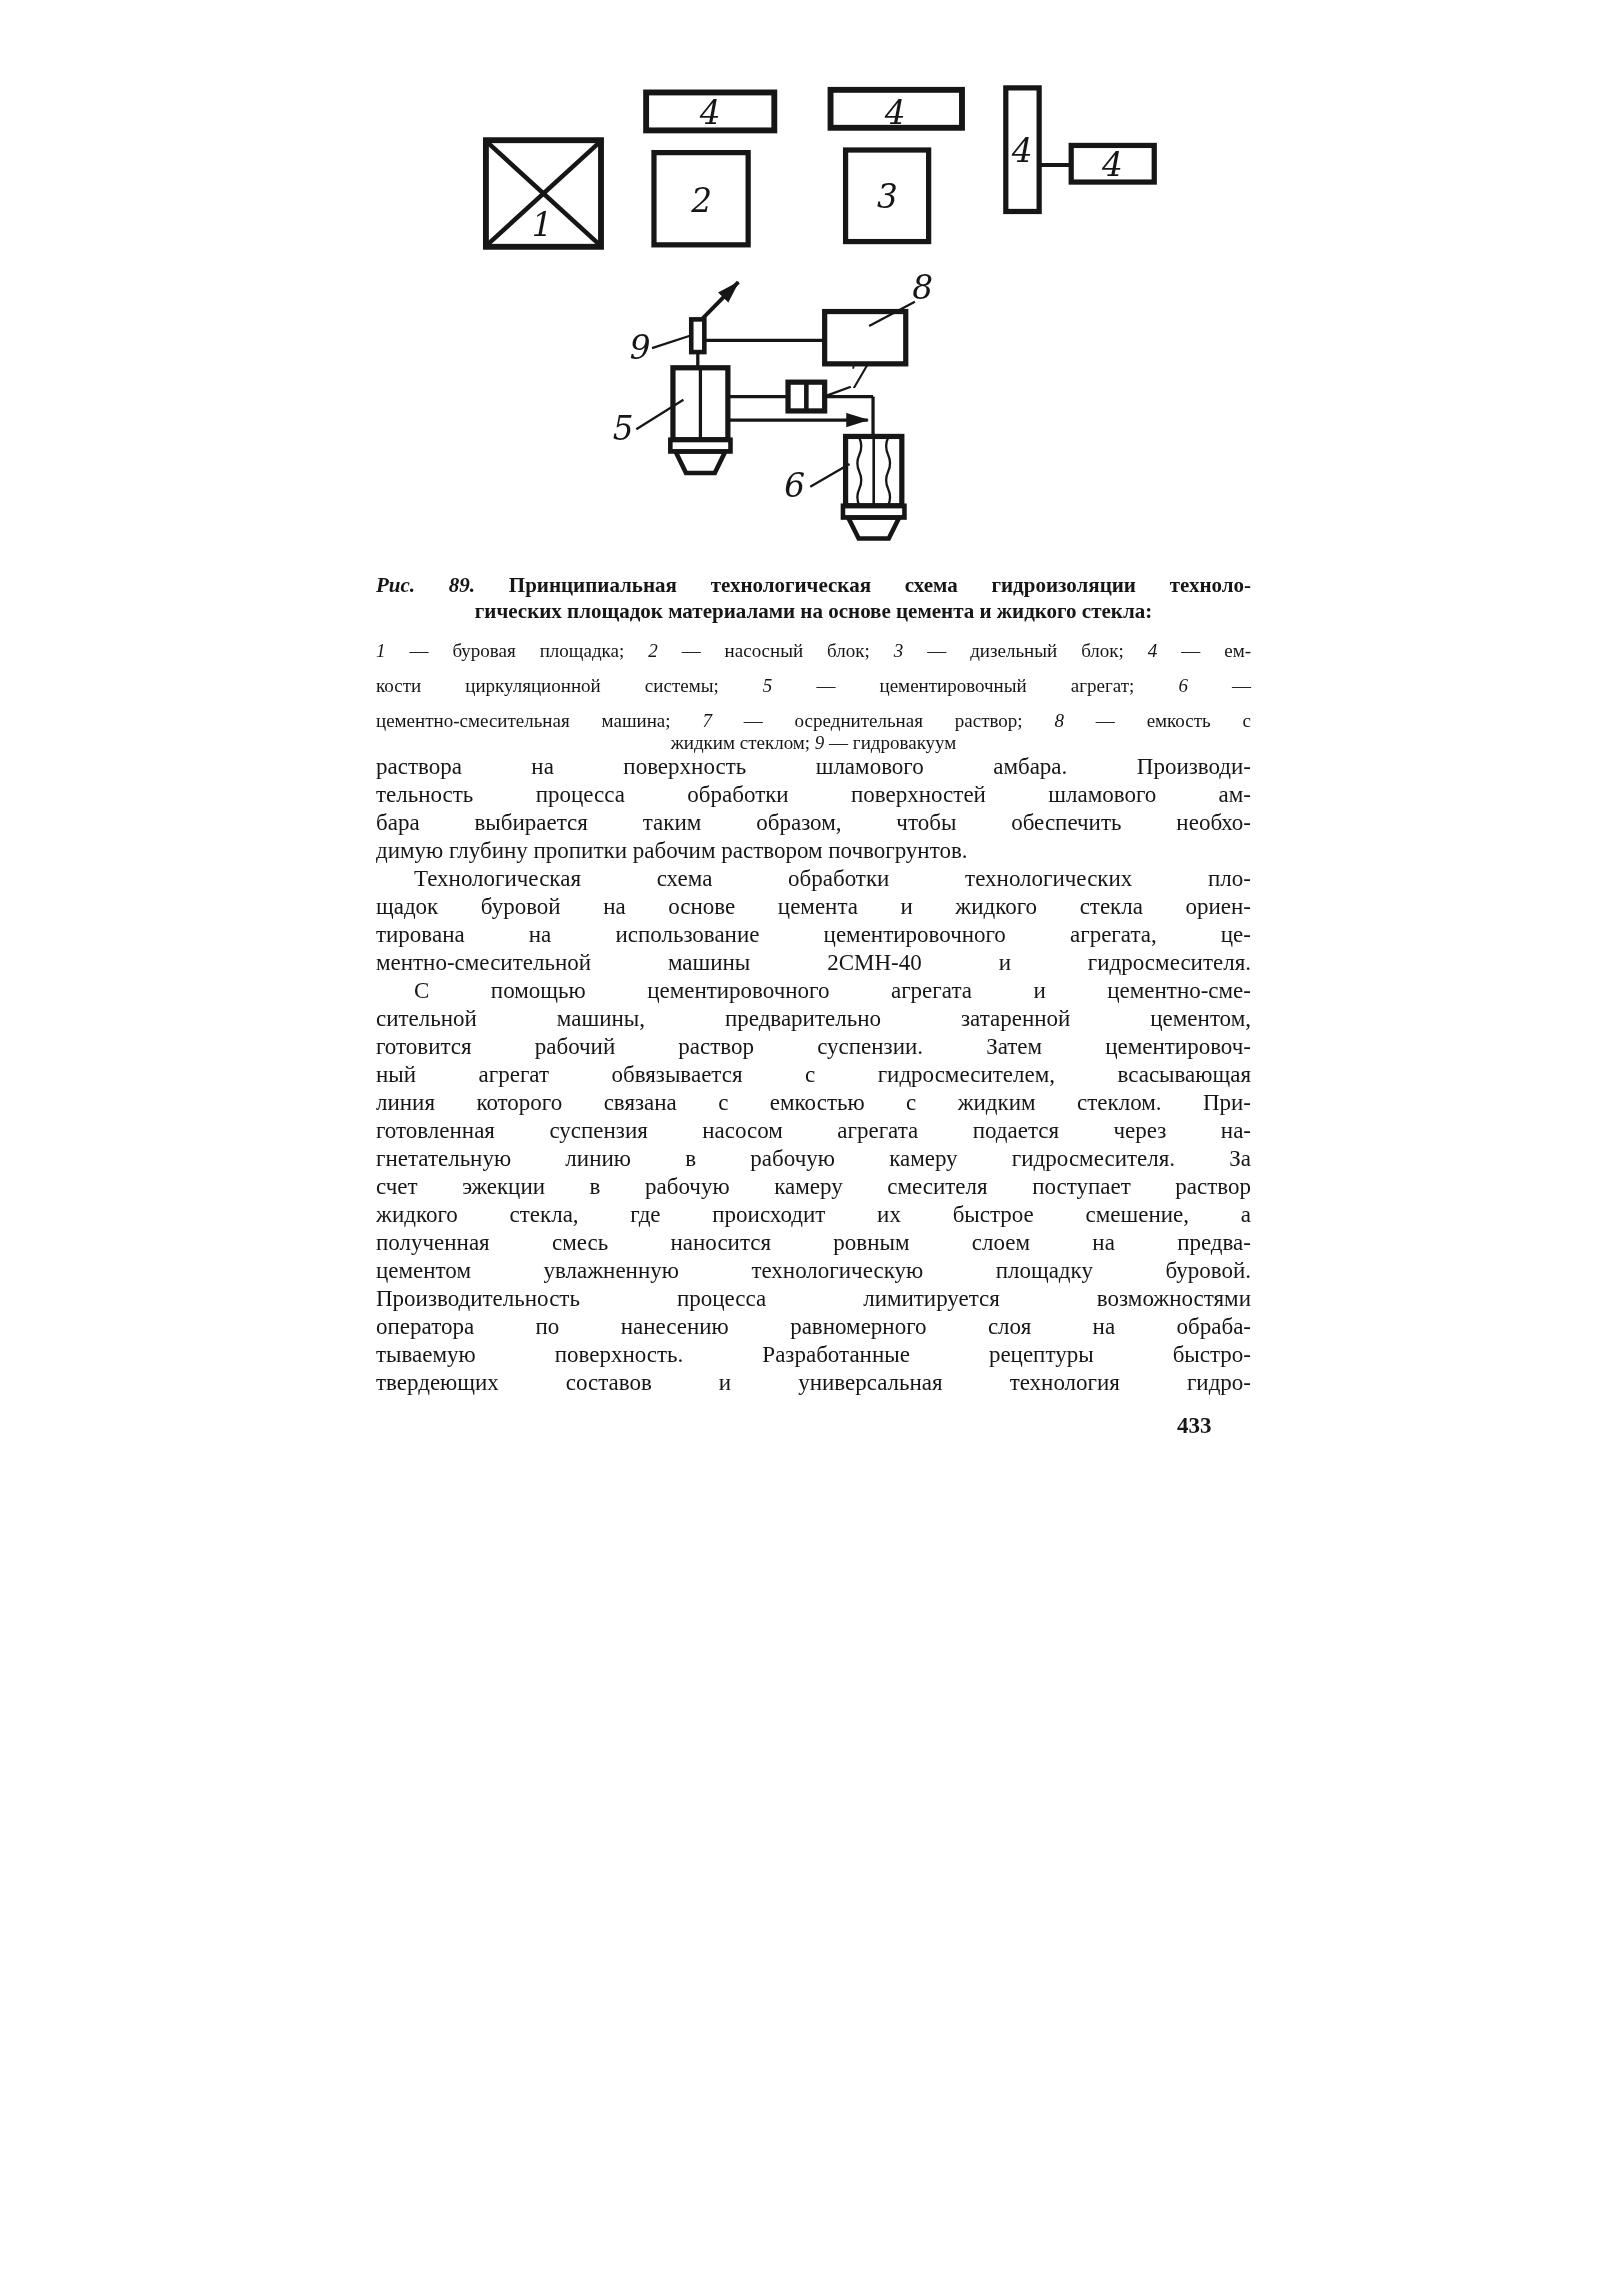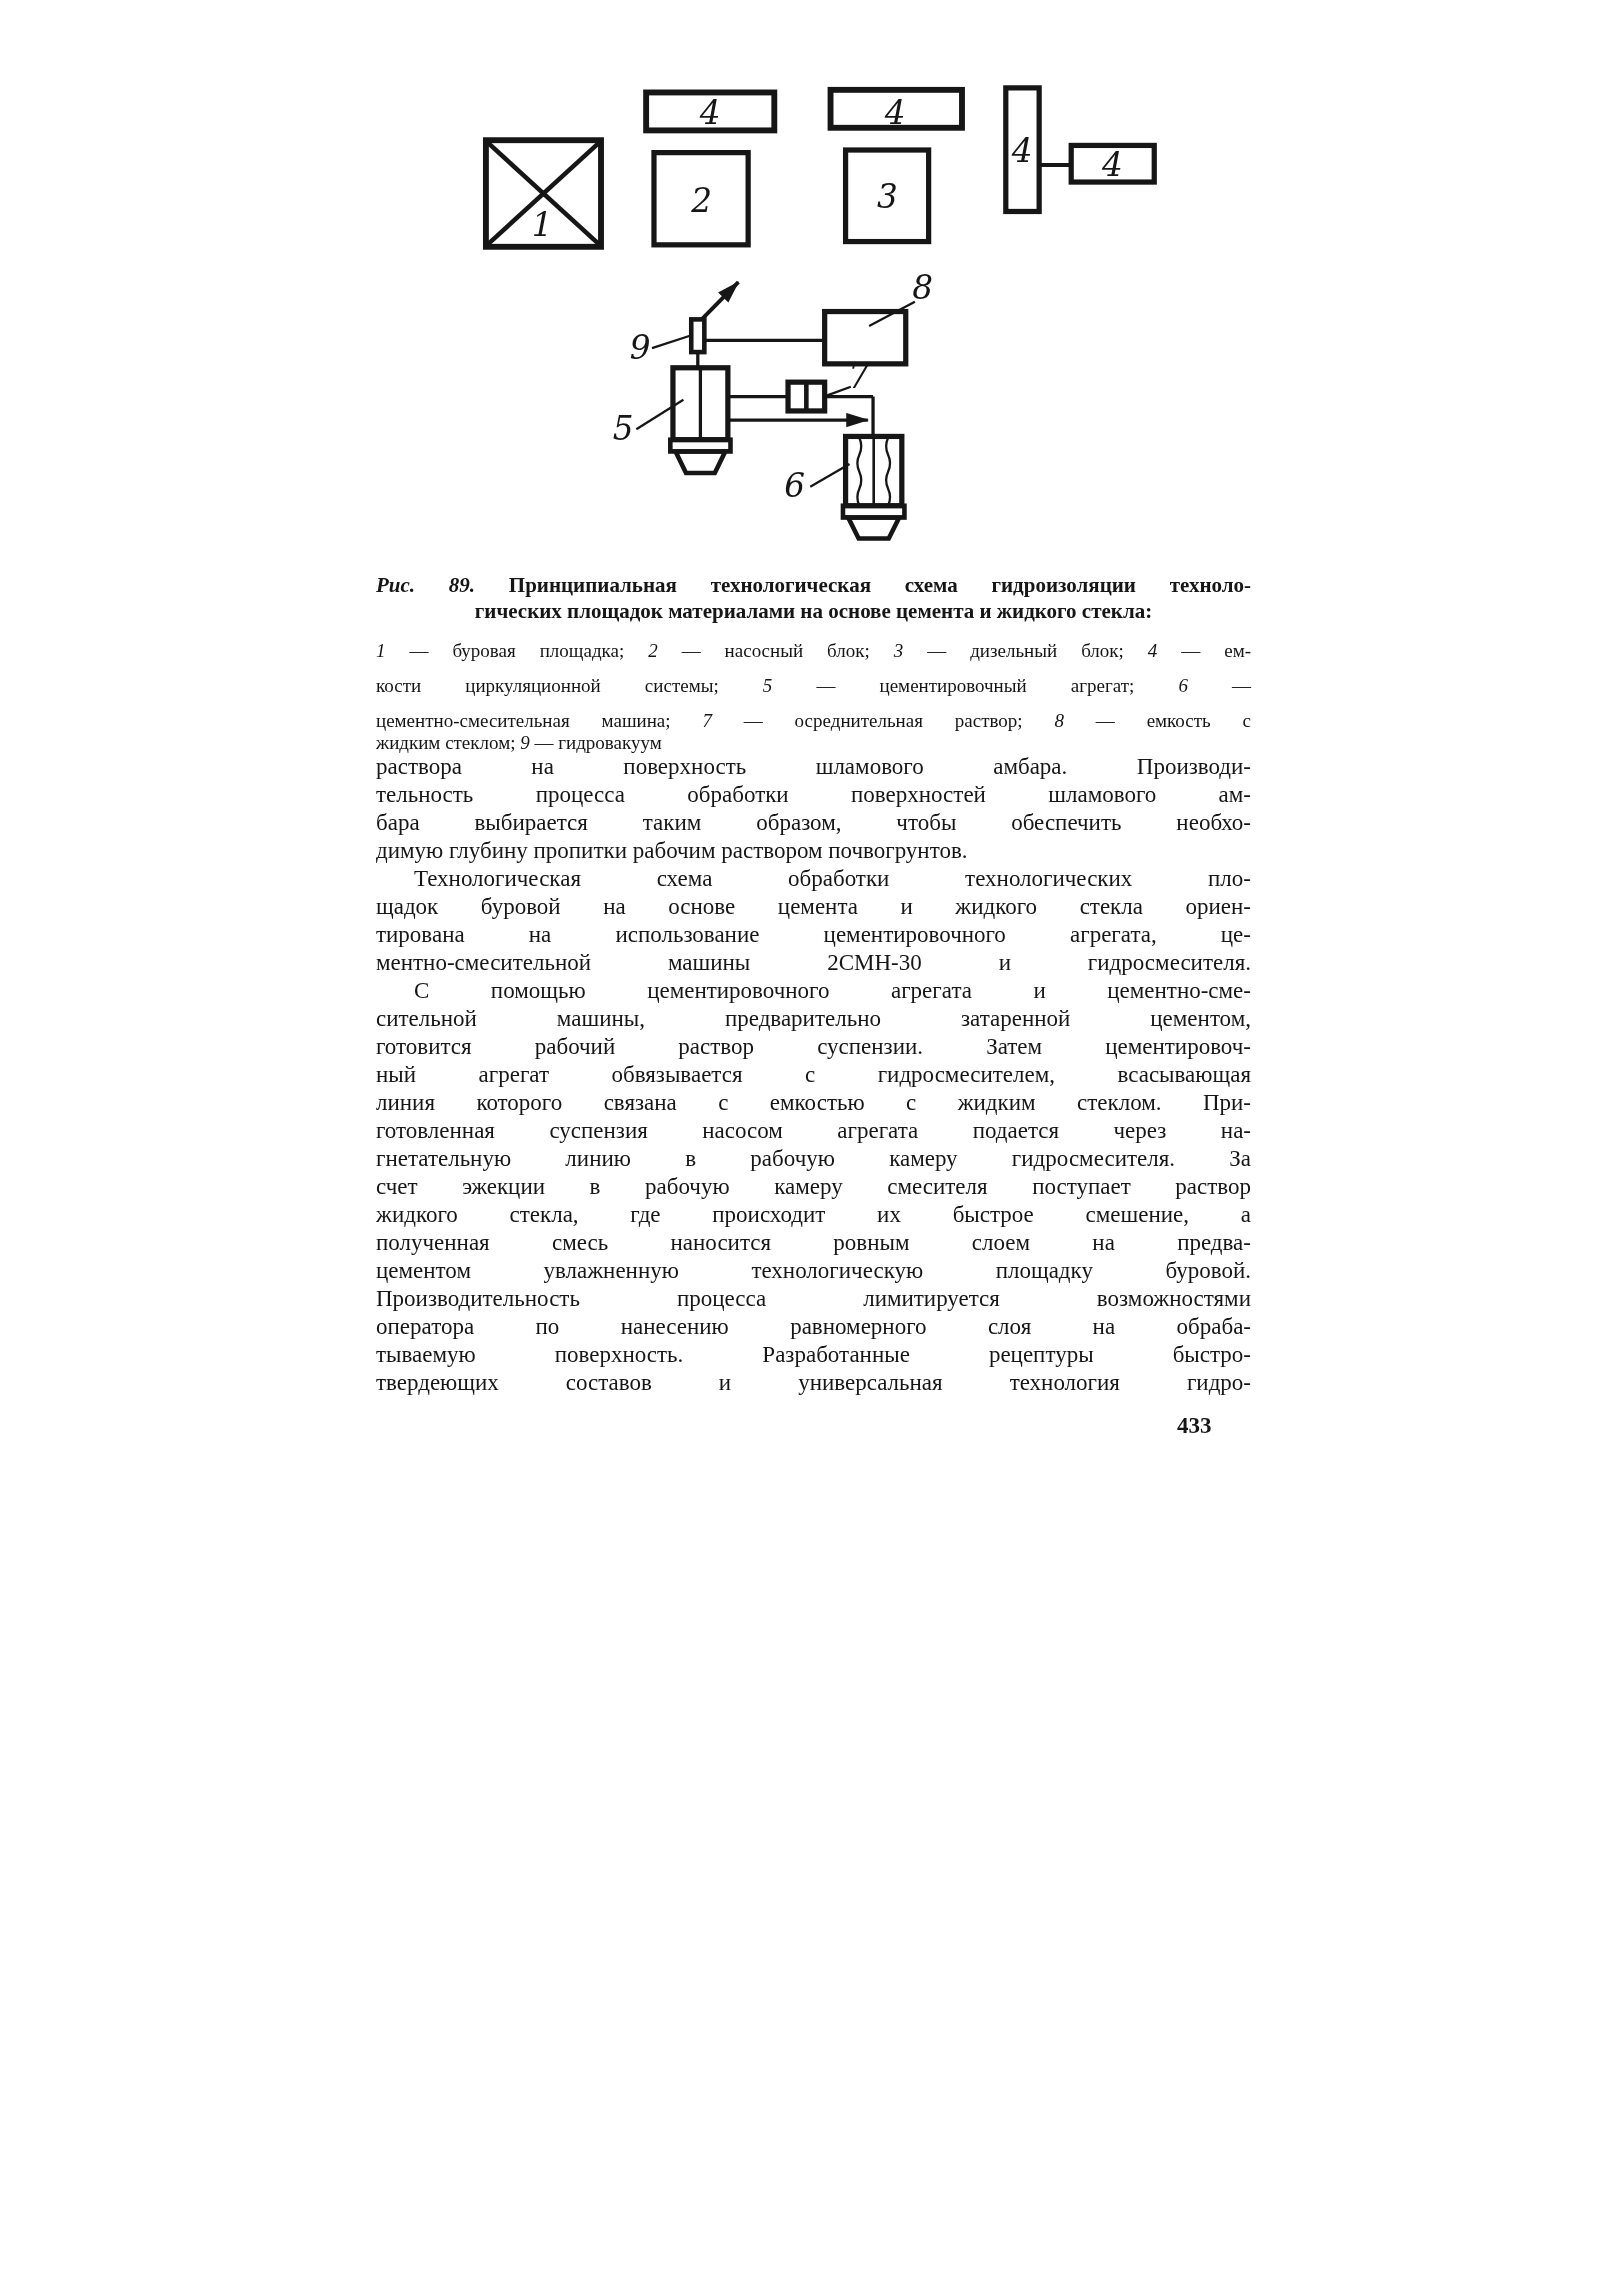--- a/index.html
+++ b/index.html
@@ -33,21 +33,21 @@
   .caption .line-just { text-align: justify; text-align-last: justify; }
   .caption .line-center { text-align: center; }
   .fig-num { font-style: italic; }
 
   
   .legend {
     position: absolute; left: 376px; top: 627px; width: 875px;
     font-size: 19px; line-height: 22px;
   }
   .legend-line.just { text-align: justify; text-align-last: justify; margin-top: 13px; }
-  .legend-line.center { text-align: left; }
+  .legend-line.center { text-align: center; }
   .legend .num { font-style: italic; }
 
   
   .bodytext {
     position: absolute; left: 376px; top: 753px; width: 875px;
     font-size: 23px; line-height: 28px;
   }
   .body-line { text-align: justify; text-align-last: justify; white-space: nowrap-normal; }
   .body-line.paraend { text-align-last: left; }
   .body-line.indent { padding-left: 38px; }
@@ -156,21 +156,21 @@
     </div>
 
   <div class="bodytext">
       <div class="body-line">раствора на поверхность шламового амбара. Производи-</div>
       <div class="body-line">тельность процесса обработки поверхностей шламового ам-</div>
       <div class="body-line">бара выбирается таким образом, чтобы обеспечить необхо-</div>
       <div class="body-line paraend">димую глубину пропитки рабочим раствором почвогрунтов.</div>
       <div class="body-line indent">Технологическая схема обработки технологических пло-</div>
       <div class="body-line">щадок буровой на основе цемента и жидкого стекла ориен-</div>
       <div class="body-line">тирована на использование цементировочного агрегата, це-</div>
-      <div class="body-line">ментно-смесительной машины 2СМН-30 и гидросмесителя.</div>
+      <div class="body-line">ментно-смесительной машины 2СМН-40 и гидросмесителя.</div>
       <div class="body-line indent">С помощью цементировочного агрегата и цементно-сме-</div>
       <div class="body-line">сительной машины, предварительно затаренной цементом,</div>
       <div class="body-line">готовится рабочий раствор суспензии. Затем цементировоч-</div>
       <div class="body-line">ный агрегат обвязывается с гидросмесителем, всасывающая</div>
       <div class="body-line">линия которого связана с емкостью с жидким стеклом. При-</div>
       <div class="body-line">готовленная суспензия насосом агрегата подается через на-</div>
       <div class="body-line">гнетательную линию в рабочую камеру гидросмесителя. За</div>
       <div class="body-line">счет эжекции в рабочую камеру смесителя поступает раствор</div>
       <div class="body-line">жидкого стекла, где происходит их быстрое смешение, а</div>
       <div class="body-line">полученная смесь наносится ровным слоем на предва-</div>

